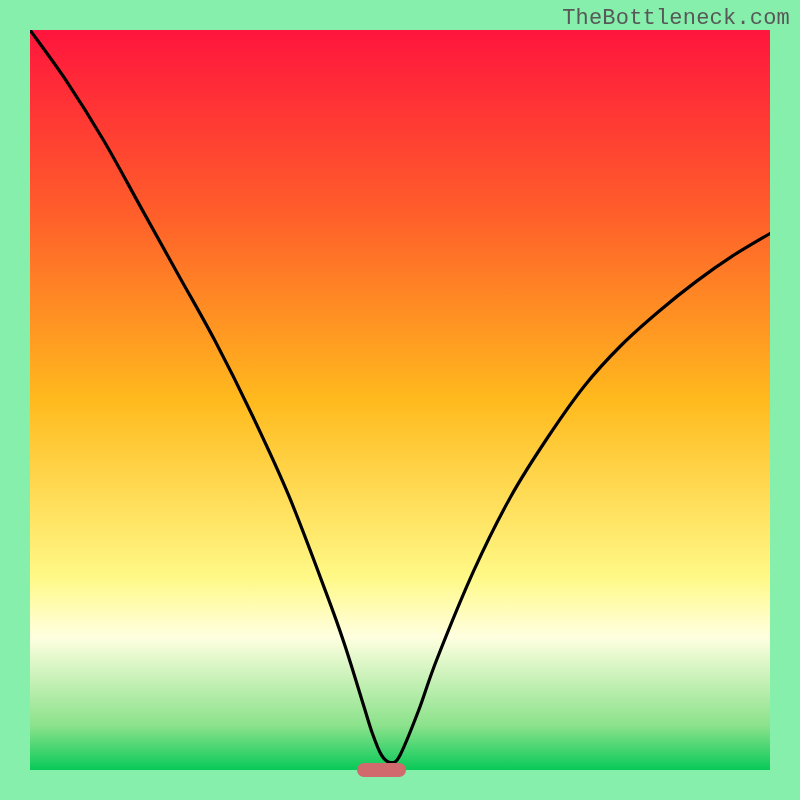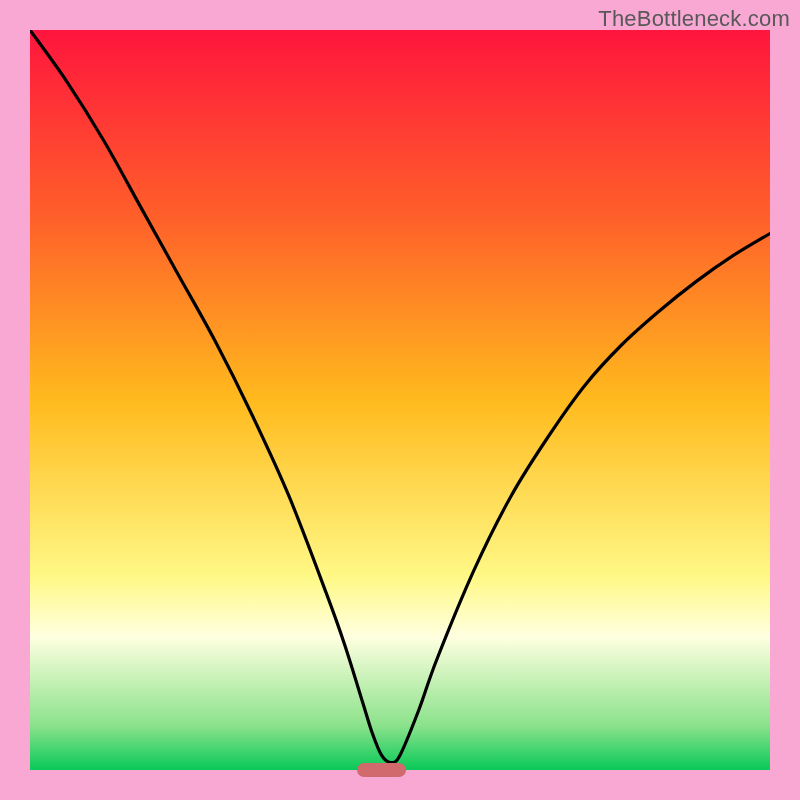--- a/index.html
+++ b/index.html
@@ -7,21 +7,22 @@
     padding: 0;
     width: 800px;
     height: 800px;
     background: #000;
     overflow: hidden;
     font-family: Arial, Helvetica, sans-serif;
   }
   .frame {
     position: absolute;
     inset: 0;
-    background: #f9a8d4;
+    background: #86efac;
+    font-family: Liberation Mono, monospace;
   }
   .plot {
     position: absolute;
     left: 30px;
     top: 30px;
     width: 740px;
     height: 740px;
     background: linear-gradient(
       to bottom,
       #ff153d 0%,

